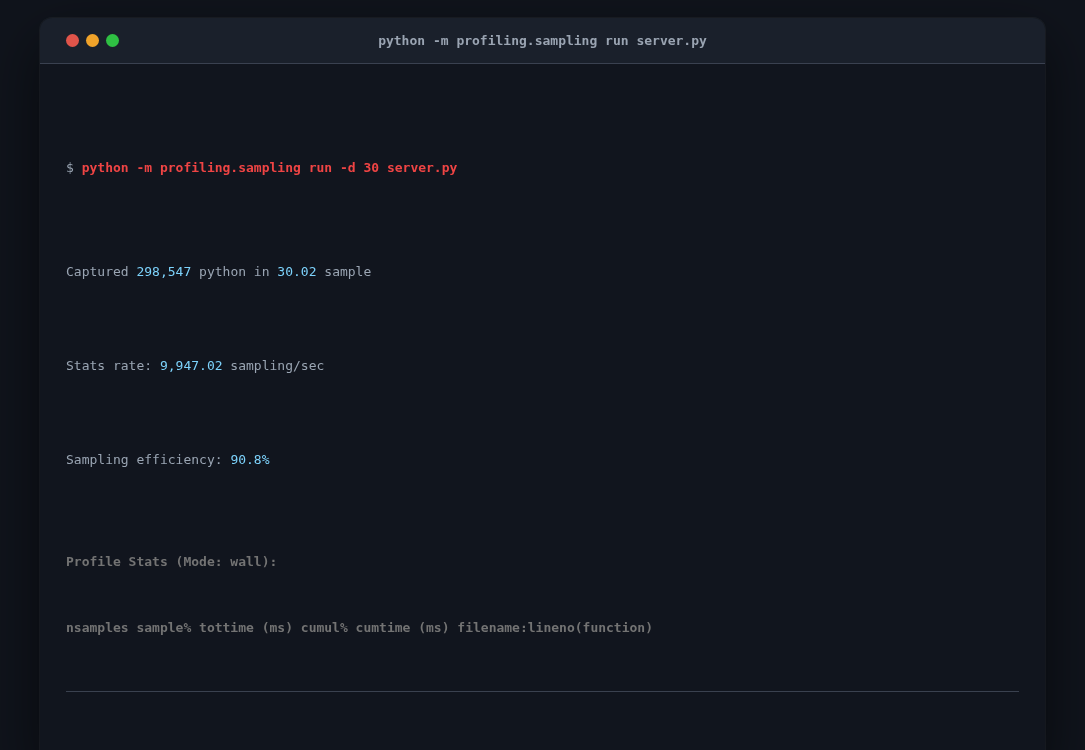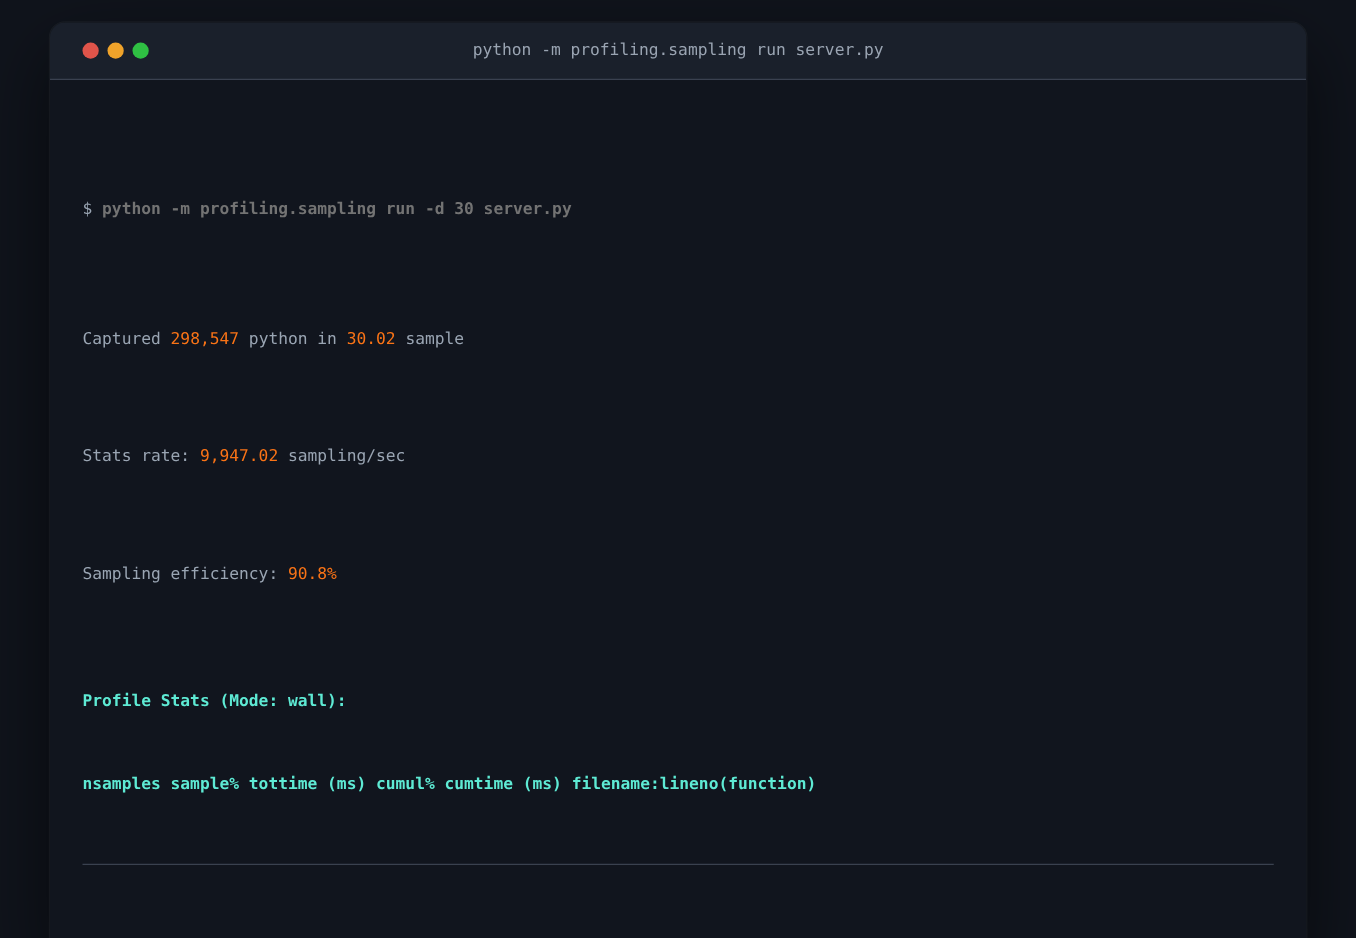--- a/index.html
+++ b/index.html
@@ -18,41 +18,42 @@
     box-shadow: 0 0 0 1px rgba(255,255,255,0.045), 0 22px 60px rgba(0,0,0,0.55);
     overflow: hidden;
   }
   .titlebar {
     position: relative;
     height: 45px;
     background: #1a202b;
     border-bottom: 1px solid #3a4150;
     display: flex;
     align-items: center;
+    font-weight: bold;
   }
   .lights { display: flex; gap: 7px; margin-left: 26px; }
   .light { width: 13px; height: 13px; border-radius: 50%; cursor: default; }
   .titletext {
     position: absolute; left: 0; right: 0;
     text-align: center;
     color: #9aa4b2;
     font-size: 13px;
     letter-spacing: 0;
   }
   .content {
     padding: 27px 26px 0 26px;
     font-size: 13px;
     line-height: 22px;
     white-space: pre;
     color: #9aa5b3;
   }
   .g  { color: #9aa5b3; }            
-  .gr { color: #f97316; margin-top: 31px; }            
-  .grb{ color: #737373; font-weight: 700; }            
-  .hd { color: #5eead4; font-weight: 700; } 
+  .gr { color: #7dd3fc; margin-top: 31px; }            
+  .grb{ color: #ef4444; font-weight: 700; }            
+  .hd { color: #737373; font-weight: 700; } 
   .mb16 { margin-bottom: 16px; }
   .mb6  { margin-bottom: 6px; }
   .mt14 { margin-top: 14px; }
   .divider {
     border: 0;
     border-top: 1px solid #3a414f;
     margin: 8px 0 4px 0;
   }
 </style>
 </head>

